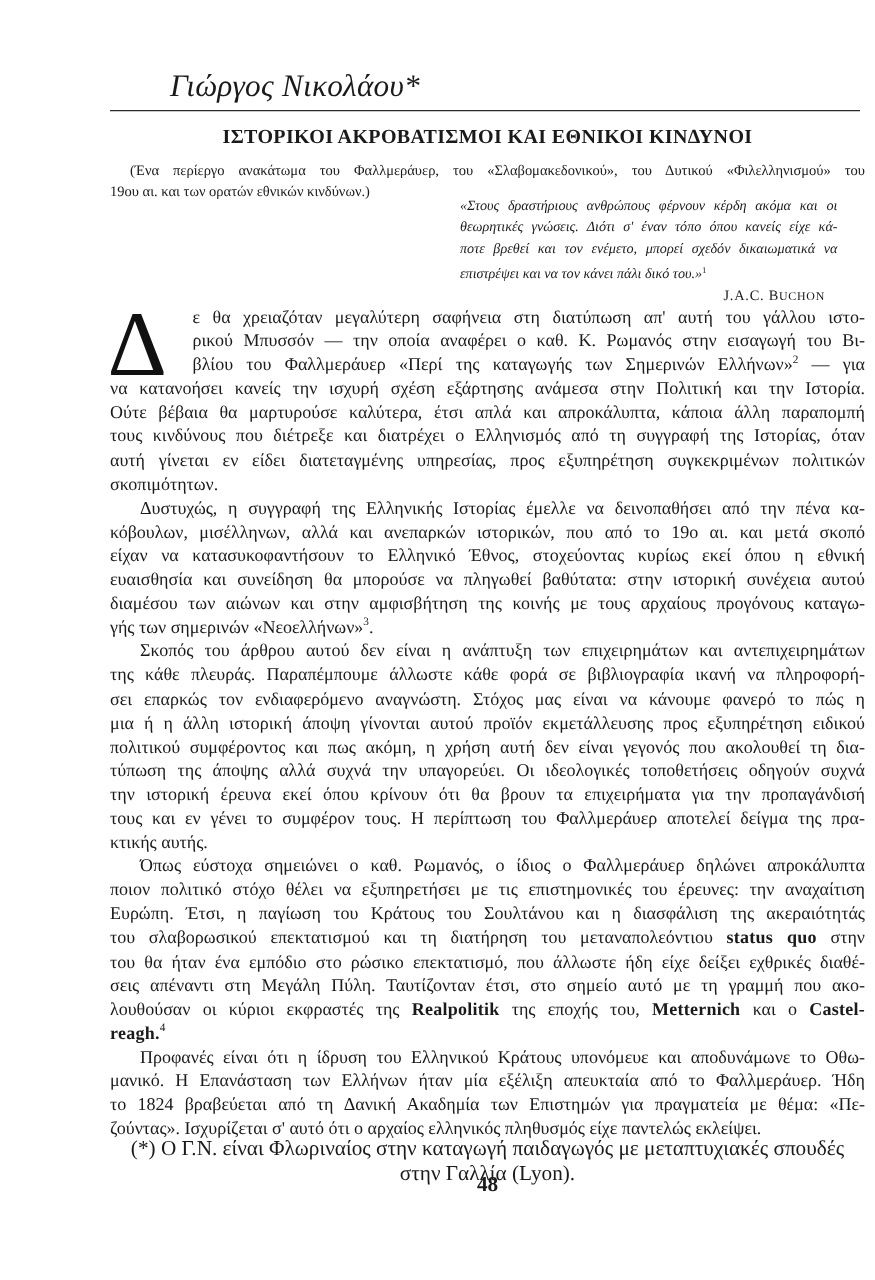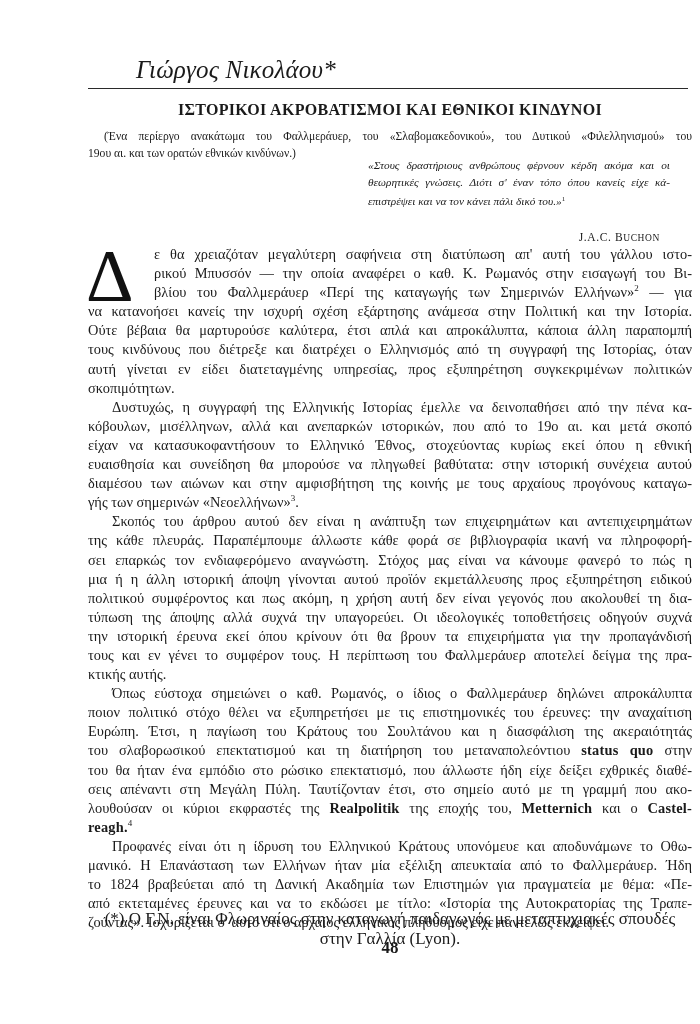--- a/index.html
+++ b/index.html
@@ -74,20 +74,21 @@
 <div class="title">ΙΣΤΟΡΙΚΟΙ ΑΚΡΟΒΑΤΙΣΜΟΙ ΚΑΙ ΕΘΝΙΚΟΙ ΚΙΝΔΥΝΟΙ</div>
 
 <div class="subtitle">
   <span class="l l1">(Ένα περίεργο ανακάτωμα του Φαλλμεράυερ, του «Σλαβομακεδονικού», του Δυτικού «Φιλελληνισμού» του</span>
   <span class="l">19ου αι. και των ορατών εθνικών κινδύνων.)</span>
 </div>
 
 <div class="epigraph">
   <span class="l">«Στους δραστήριους ανθρώπους φέρνουν κέρδη ακόμα και οι</span>
   <span class="l">θεωρητικές γνώσεις. Διότι σ' έναν τόπο όπου κανείς είχε κά-</span>
+  <span class="l">ποτε βρεθεί και τον ενέμετο, μπορεί σχεδόν δικαιωματικά να</span>
   <span class="l last"><span>επιστρέψει και να τον κάνει πάλι δικό του.»</span><sup>1</sup></span>
 </div>
 <div class="epi-author"><span>J.A.C. B</span><span class="sc">UCHON</span></div>
 
 <div class="dropcap">Δ</div>
 
 <div class="body" id="body">
     <div>
       <span class="l dc">ε θα χρειαζόταν μεγαλύτερη σαφήνεια στη διατύπωση απ' αυτή του γάλλου ιστο-</span>
       <span class="l dc">ρικού Μπυσσόν — την οποία αναφέρει ο καθ. Κ. Ρωμανός στην εισαγωγή του Βι-</span>
@@ -124,19 +125,18 @@
       <span class="l">του σλαβορωσικού επεκτατισμού και τη διατήρηση του μεταναπολεόντιου <b>status quo</b> στην</span>
       <span class="l">του θα ήταν ένα εμπόδιο στο ρώσικο επεκτατισμό, που άλλωστε ήδη είχε δείξει εχθρικές διαθέ-</span>
       <span class="l">σεις απέναντι στη Μεγάλη Πύλη. Ταυτίζονταν έτσι, στο σημείο αυτό με τη γραμμή που ακο-</span>
       <span class="l">λουθούσαν οι κύριοι εκφραστές της <b>Realpolitik</b> της εποχής του, <b>Metternich</b> και ο <b>Castel-</b></span>
       <span class="l last"><b>reagh.</b><sup>4</sup></span>
     </div>
     <div>
       <span class="l ind">Προφανές είναι ότι η ίδρυση του Ελληνικού Κράτους υπονόμευε και αποδυνάμωνε το Οθω-</span>
       <span class="l">μανικό. Η Επανάσταση των Ελλήνων ήταν μία εξέλιξη απευκταία από το Φαλλμεράυερ. Ήδη</span>
       <span class="l">το 1824 βραβεύεται από τη Δανική Ακαδημία των Επιστημών για πραγματεία με θέμα: «Πε-</span>
-      <span class="l">από εκτεταμένες έρευνες και να το εκδώσει με τίτλο: «Ιστορία της Αυτοκρατορίας της Τραπε-</span>
       <span class="l last">ζούντας». Ισχυρίζεται σ' αυτό ότι ο αρχαίος ελληνικός πληθυσμός είχε παντελώς εκλείψει.</span>
     </div>
   </div>
 
 <div class="footnote">(*) Ο Γ.Ν. είναι Φλωριναίος στην καταγωγή παιδαγωγός με μεταπτυχιακές σπουδές στην Γαλλία (Lyon).</div>
 <div class="pagenum">48</div>
 
 </body></html>

